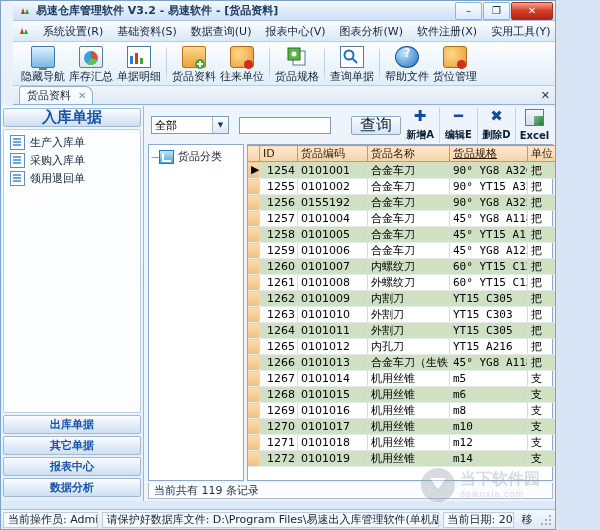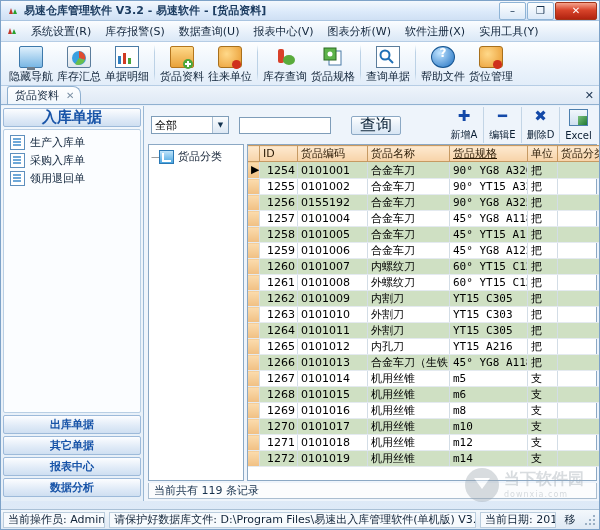--- a/index.html
+++ b/index.html
@@ -5,25 +5,26 @@
   html, body {
     margin: 0; padding: 0;
     width: 600px; height: 530px;
     overflow: hidden;
     font-family: "DejaVu Sans", "Liberation Sans", sans-serif;
     font-size: 11px;
     background: #d6e4f5;
   }
   #app {
     position: relative;
-    width: 600px; height: 530px;
+    width: 556px; height: 530px;
     background: linear-gradient(#eaf2fb, #dde9f7);
     border: 1px solid #7da2c8;
     box-sizing: border-box;
     overflow: hidden;
+    padding-left: 12px;
   }
 
   
   .titlebar {
     height: 20px;
     background: linear-gradient(#f4f8fd, #dceafa 55%, #cfe0f4);
     border-bottom: 1px solid #a9c4e0;
     display: flex; align-items: center;
     padding: 0 2px 0 6px;
     box-sizing: border-box;
@@ -222,21 +223,21 @@
     align-items: center; justify-content: center;
     border-left: 1px solid #c3d5e6;
     box-sizing: border-box;
   }
   .act-btn:first-child { border-left: none; }
   .act-glyph {
     font-size: 15px; font-weight: bold; color: #1449a8;
     line-height: 15px; height: 16px;
     display:flex;align-items:center;justify-content:center;
   }
-  .act-lbl { font-size: 10px; color: #0b1f34; margin-top: 4px; }
+  .act-lbl { font-size: 10px; color: #0b1f34; margin-top: 4px; font-weight: bold; }
   .excel-ico {
     width: 17px; height: 15px;
     background: linear-gradient(#f2f7fc,#cfe0f0);
     border: 1px solid #4d7fae;
     position: relative;
   }
   .excel-ico:after {
     content:""; position:absolute; right:0; bottom:0;
     width: 9px; height: 9px;
     background: linear-gradient(135deg,#7bc07b,#1f7a34);
@@ -450,21 +451,21 @@
   </div>
 
   <div class="menubar">
     <span class="mb-icon">
       <svg width="12" height="12" viewBox="0 0 12 12">
           <path d="M2 9 L4 3 L6 9 Z" fill="#c0392b"></path>
           <path d="M6 9 L8 4 L10 9 Z" fill="#27a02c"></path>
         </svg>
     </span>
     <span class="menu-item">系统设置(R)</span>
-    <span class="menu-item">库存报警(S)</span>
+    <span class="menu-item">基础资料(S)</span>
     <span class="menu-item">数据查询(U)</span>
     <span class="menu-item">报表中心(V)</span>
     <span class="menu-item">图表分析(W)</span>
     <span class="menu-item">软件注册(X)</span>
     <span class="menu-item">实用工具(Y)</span>
 
   </div>
 
   <div class="toolbar">
     <div class="tb-btn">
@@ -503,29 +504,20 @@
     </div>
     <div class="tb-btn">
       <span class="tb-ico ico-people">
         <svg width="9" height="9" viewBox="0 0 9 9" style="position:absolute;left:13px;top:13px">
             <circle cx="4.5" cy="4.5" r="4.5" fill="#cf2f1c"></circle>
           </svg>
       </span>
       <span class="tb-lbl">往来单位</span>
     </div>
     <div class="tb-sep"></div>
-    <div class="tb-btn">
-      <span class="tb-ico">
-        <svg width="22" height="22" viewBox="0 0 22 22">
-            <rect x="4" y="3" width="6" height="14" rx="2" fill="#d8402a"></rect>
-            <ellipse cx="15" cy="14" rx="6" ry="5" fill="#59ab3c"></ellipse>
-          </svg>
-      </span>
-      <span class="tb-lbl">库存查询</span>
-    </div>
     <div class="tb-btn">
       <span class="tb-ico">
         <svg width="22" height="22" viewBox="0 0 22 22">
             <rect x="7" y="5" width="12" height="14" fill="#fff" stroke="#4a7ba6"></rect>
             <rect x="2" y="2" width="12" height="12" fill="#5db34a" stroke="#2c6b22"></rect>
             <circle cx="8" cy="8" r="2.5" fill="#fff"></circle>
           </svg>
       </span>
       <span class="tb-lbl">货品规格</span>
     </div>

